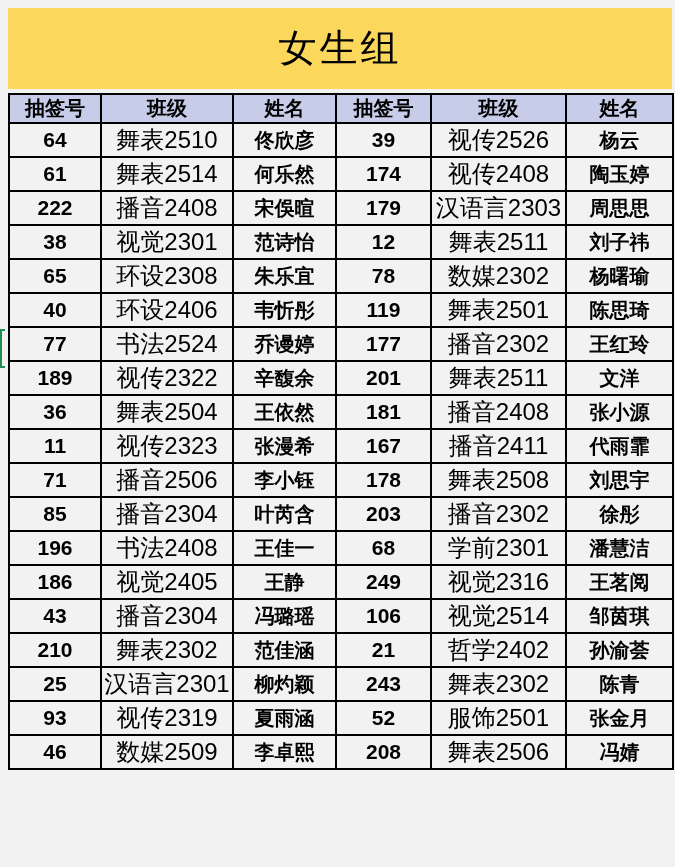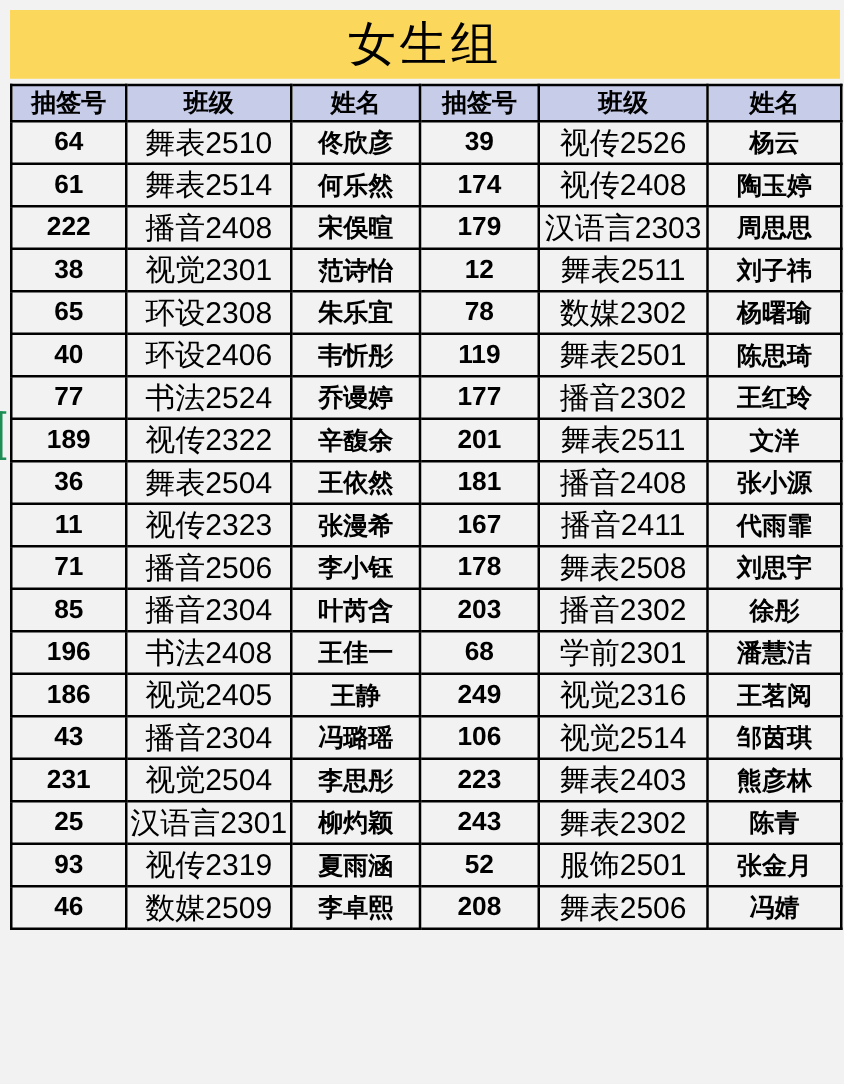--- a/index.html
+++ b/index.html
@@ -9,21 +9,21 @@
     font-family: "Liberation Sans", "DejaVu Sans", sans-serif;
     overflow: hidden;
   }
   .sheet {
     position: absolute;
     left: 8px; top: 8px;
     width: 664px;
   }
   .title-band {
     width: 100%;
-    height: 55px;
+    height: 81px;
     display: flex;
     align-items: center;
     justify-content: center;
     font-family: "Liberation Serif", "DejaVu Serif", serif;
     font-size: 38px;
     font-weight: 500;
     color: #000;
     letter-spacing: 3px;
   }
   .gap { height: 4px; }
@@ -201,26 +201,26 @@
         </tr>
         <tr>
           <td class="draw">43</td>
           <td class="cls">播音2304</td>
           <td class="name">冯璐瑶</td>
           <td class="draw">106</td>
           <td class="cls">视觉2514</td>
           <td class="name">邹茵琪</td>
         </tr>
         <tr>
-          <td class="draw">231</td>
-          <td class="cls">视觉2504</td>
-          <td class="name">李思彤</td>
-          <td class="draw">223</td>
-          <td class="cls">舞表2403</td>
-          <td class="name">熊彦林</td>
+          <td class="draw">210</td>
+          <td class="cls">舞表2302</td>
+          <td class="name">范佳涵</td>
+          <td class="draw">21</td>
+          <td class="cls">哲学2402</td>
+          <td class="name">孙渝荟</td>
         </tr>
         <tr>
           <td class="draw">25</td>
           <td class="cls">汉语言2301</td>
           <td class="name">柳灼颖</td>
           <td class="draw">243</td>
           <td class="cls">舞表2302</td>
           <td class="name">陈青</td>
         </tr>
         <tr>

